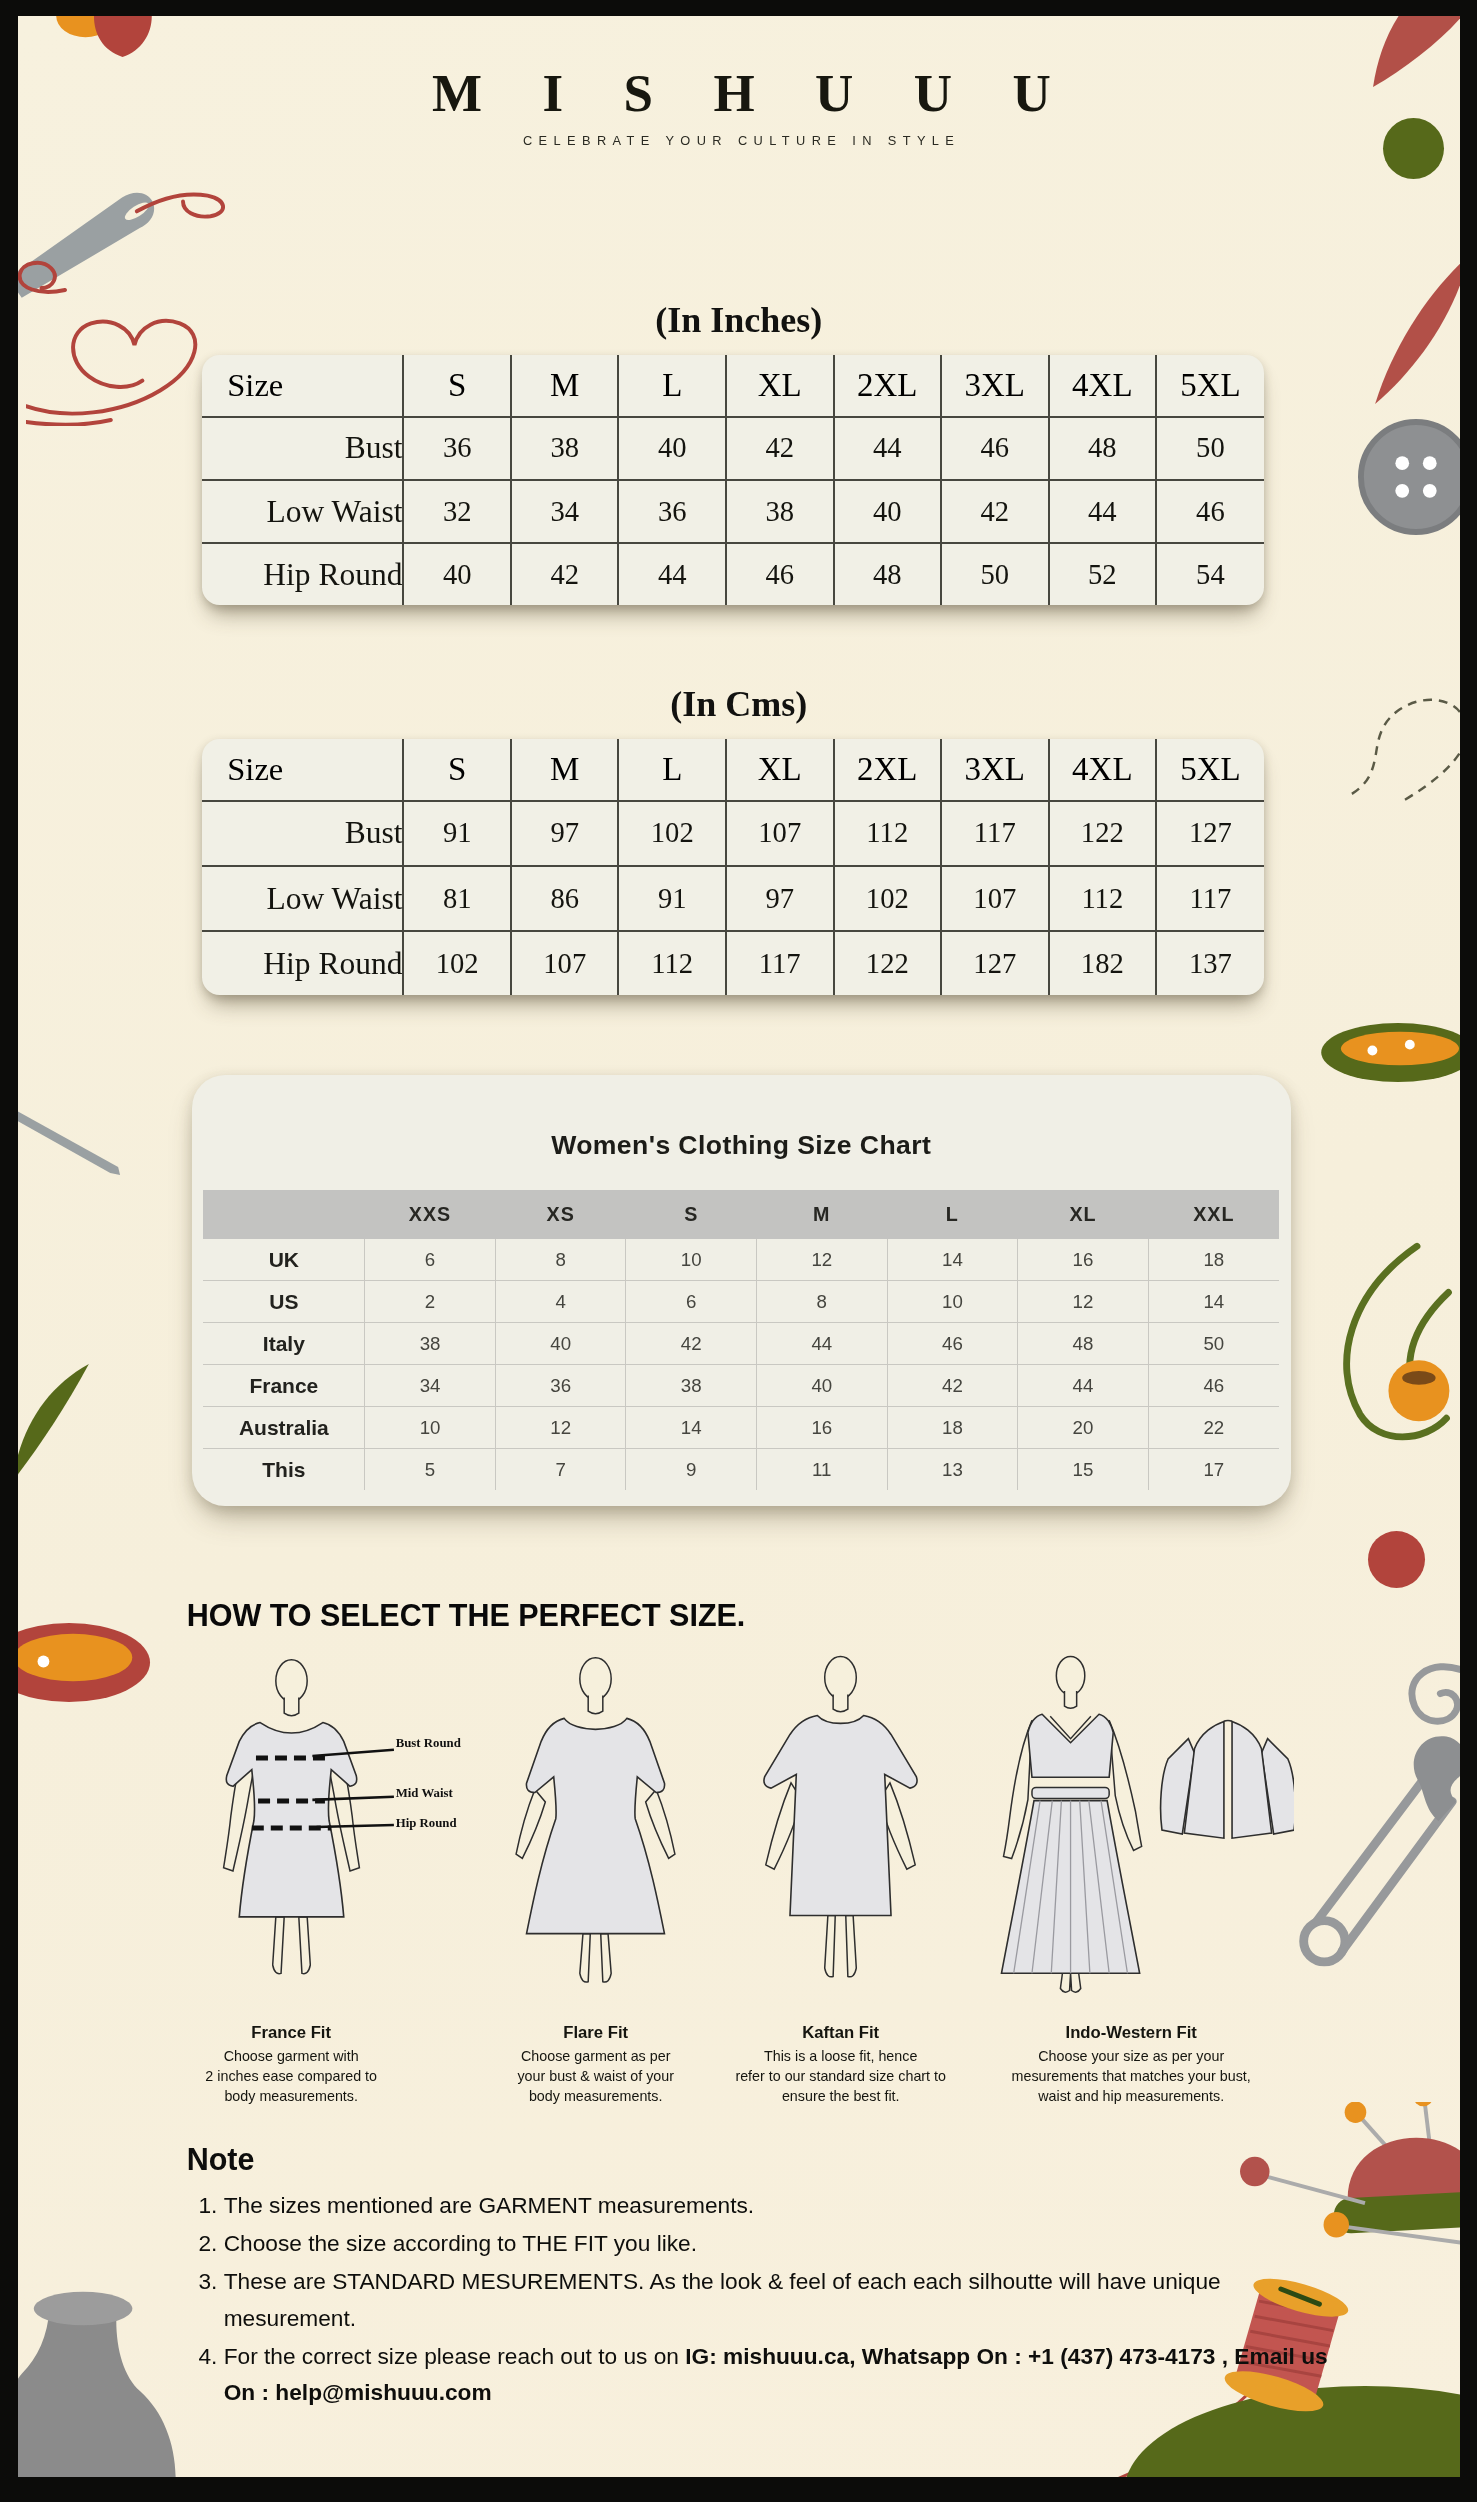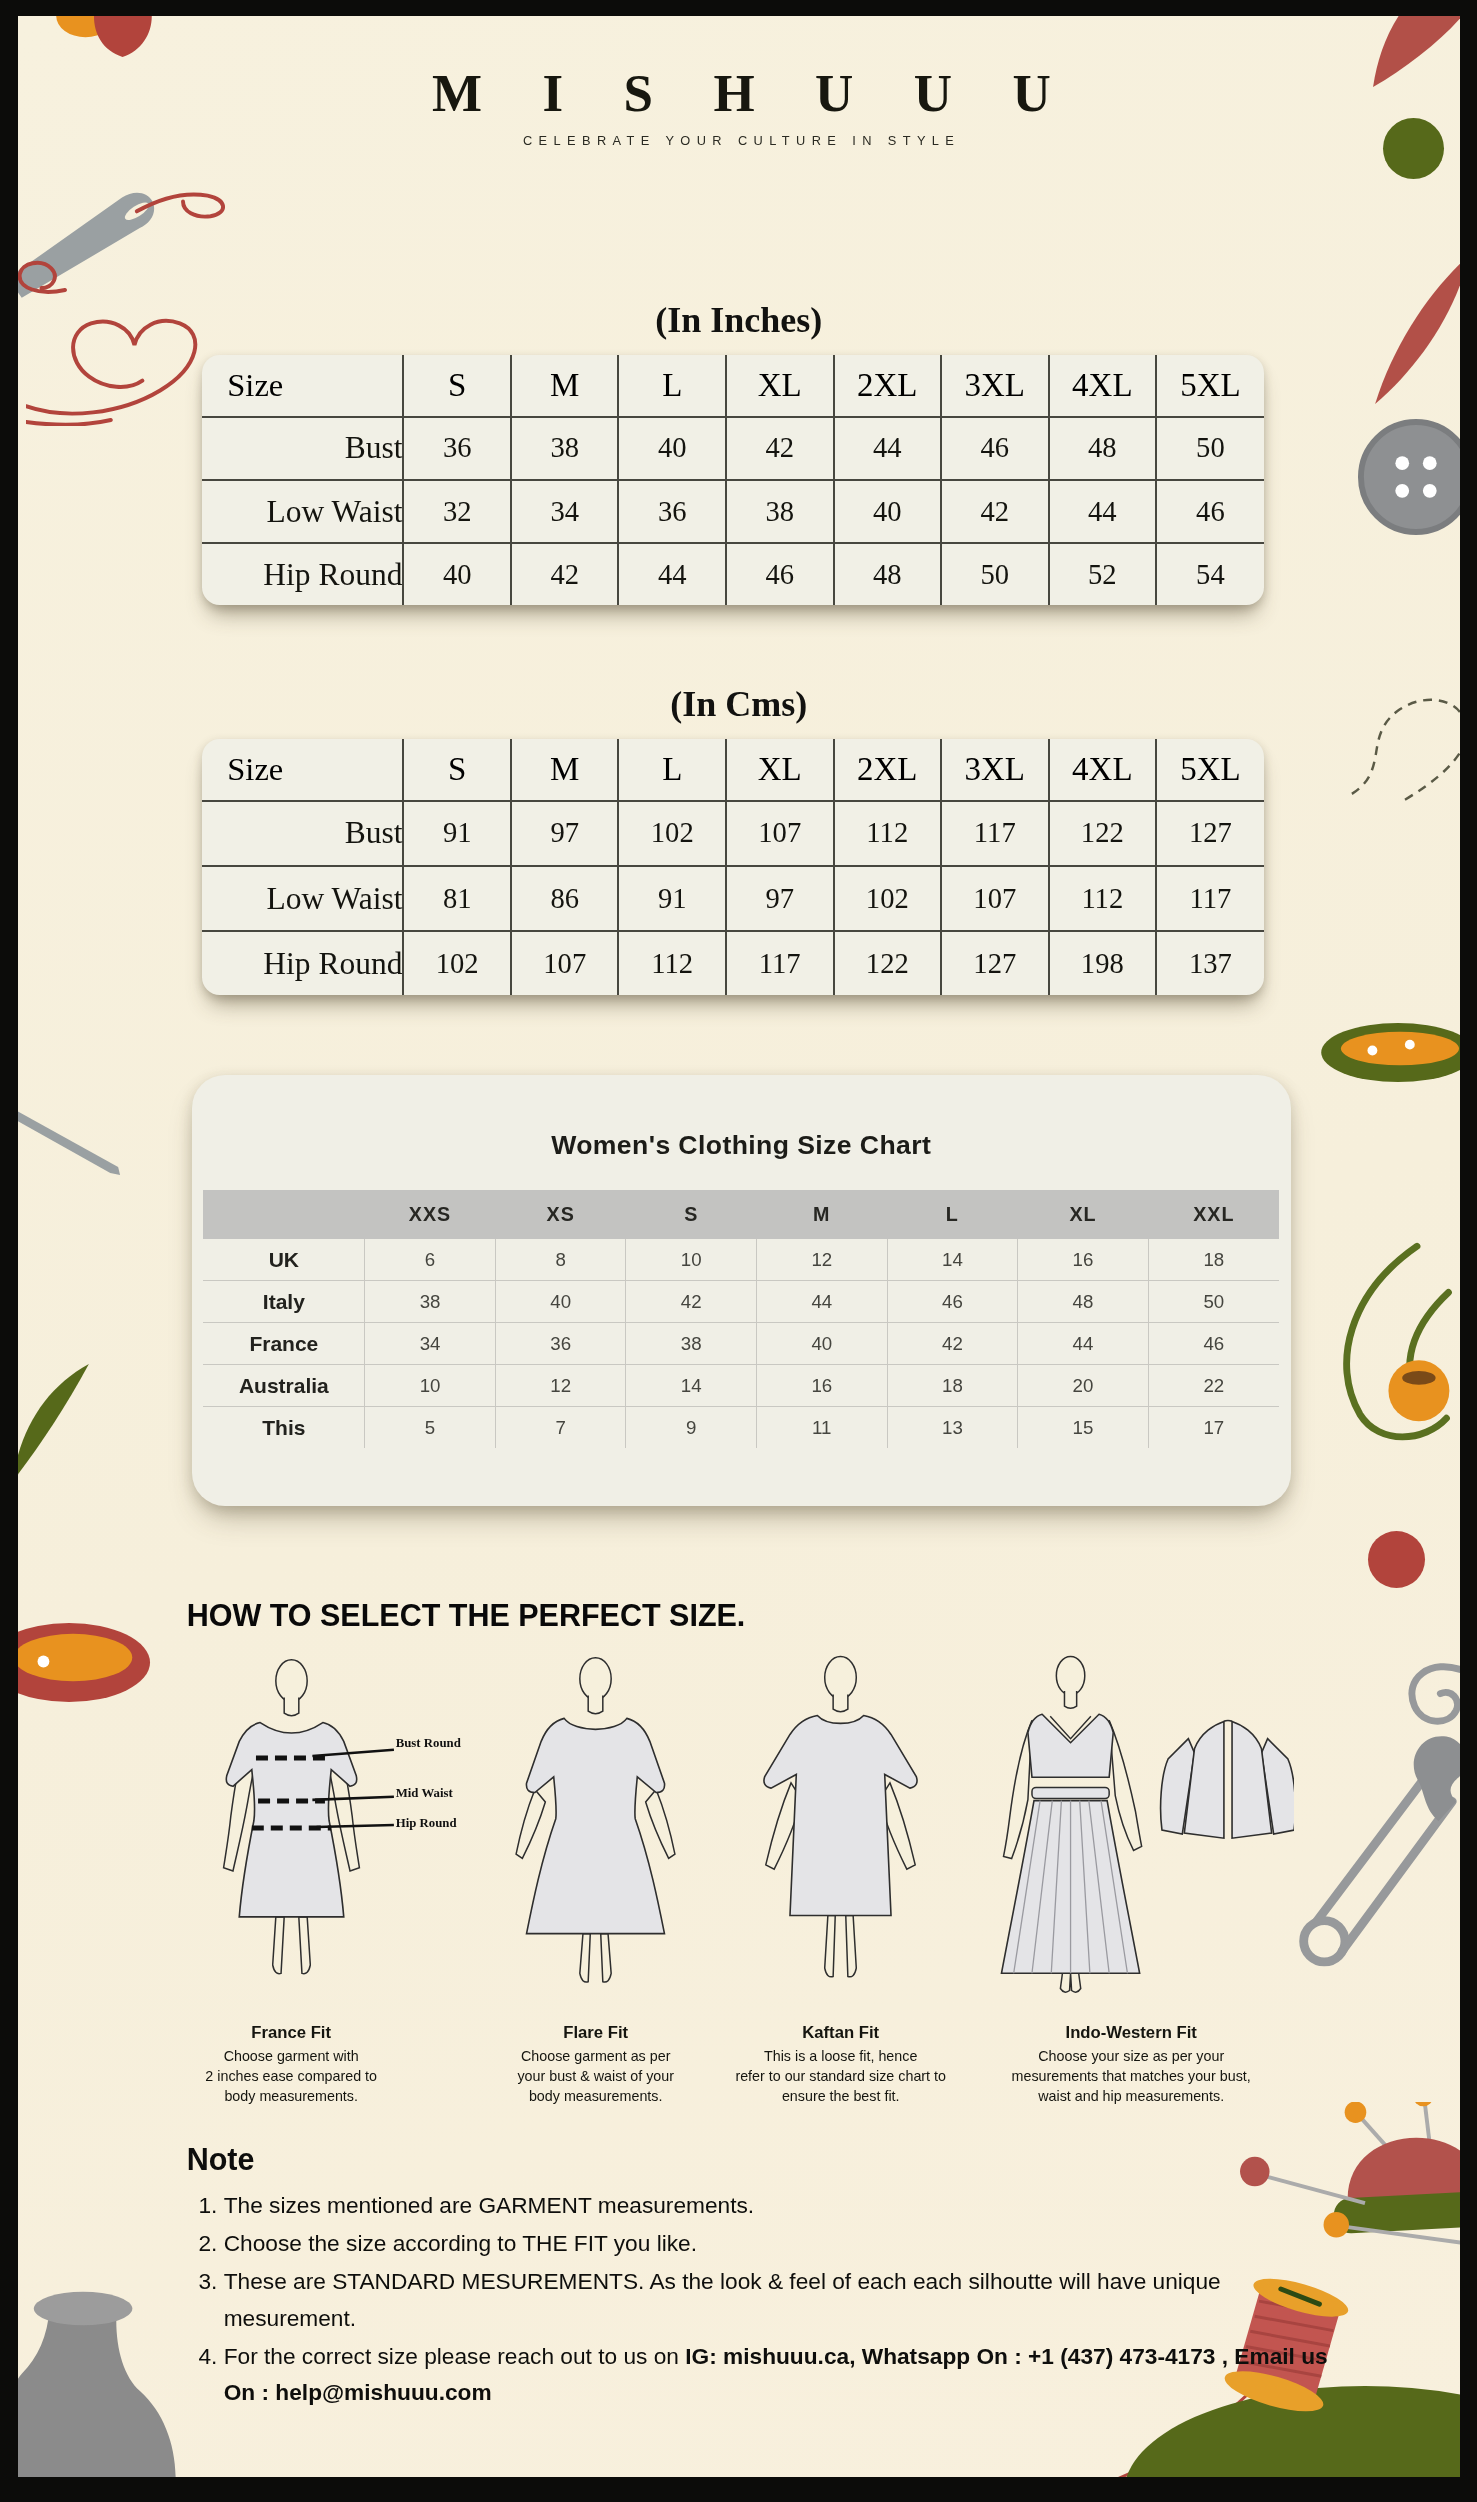--- a/index.html
+++ b/index.html
@@ -341,21 +341,21 @@
             <td>117</td>
           </tr>
           <tr>
             <th>Hip Round</th>
             <td>102</td>
             <td>107</td>
             <td>112</td>
             <td>117</td>
             <td>122</td>
             <td>127</td>
-            <td>198</td>
+            <td>182</td>
             <td>137</td>
           </tr>
         </tbody>
     </table>
   </div>
 
   <div class="content intl-card">
     <div class="intl-title">Women's Clothing Size Chart</div>
     <div class="intl-table-wrap">
       <table class="intl-table">
@@ -384,20 +384,30 @@
         <tbody>
             <tr>
               <th>UK</th>
               <td>6</td>
               <td>8</td>
               <td>10</td>
               <td>12</td>
               <td>14</td>
               <td>16</td>
               <td>18</td>
+            </tr>
+            <tr>
+              <th>US</th>
+              <td>2</td>
+              <td>4</td>
+              <td>6</td>
+              <td>8</td>
+              <td>10</td>
+              <td>12</td>
+              <td>14</td>
             </tr>
             <tr>
               <th>Italy</th>
               <td>38</td>
               <td>40</td>
               <td>42</td>
               <td>44</td>
               <td>46</td>
               <td>48</td>
               <td>50</td>

